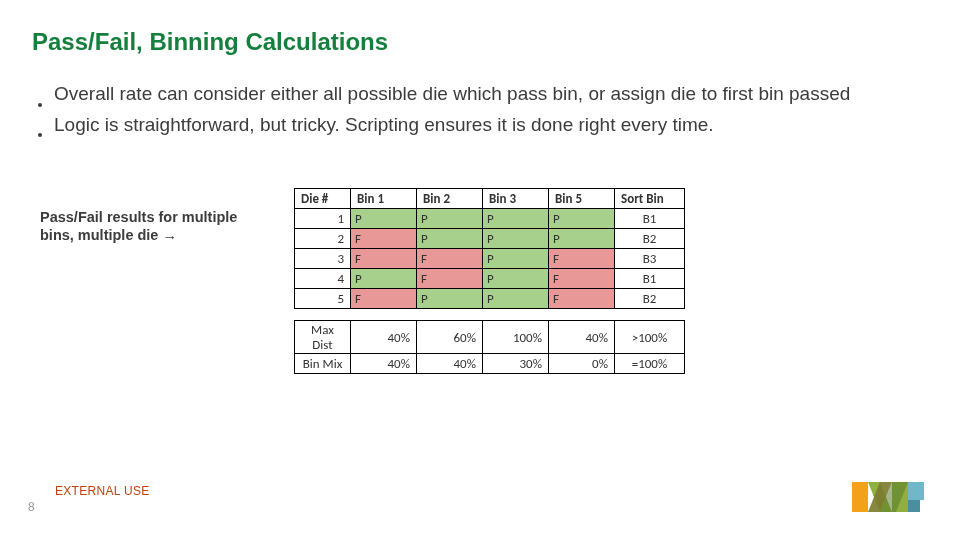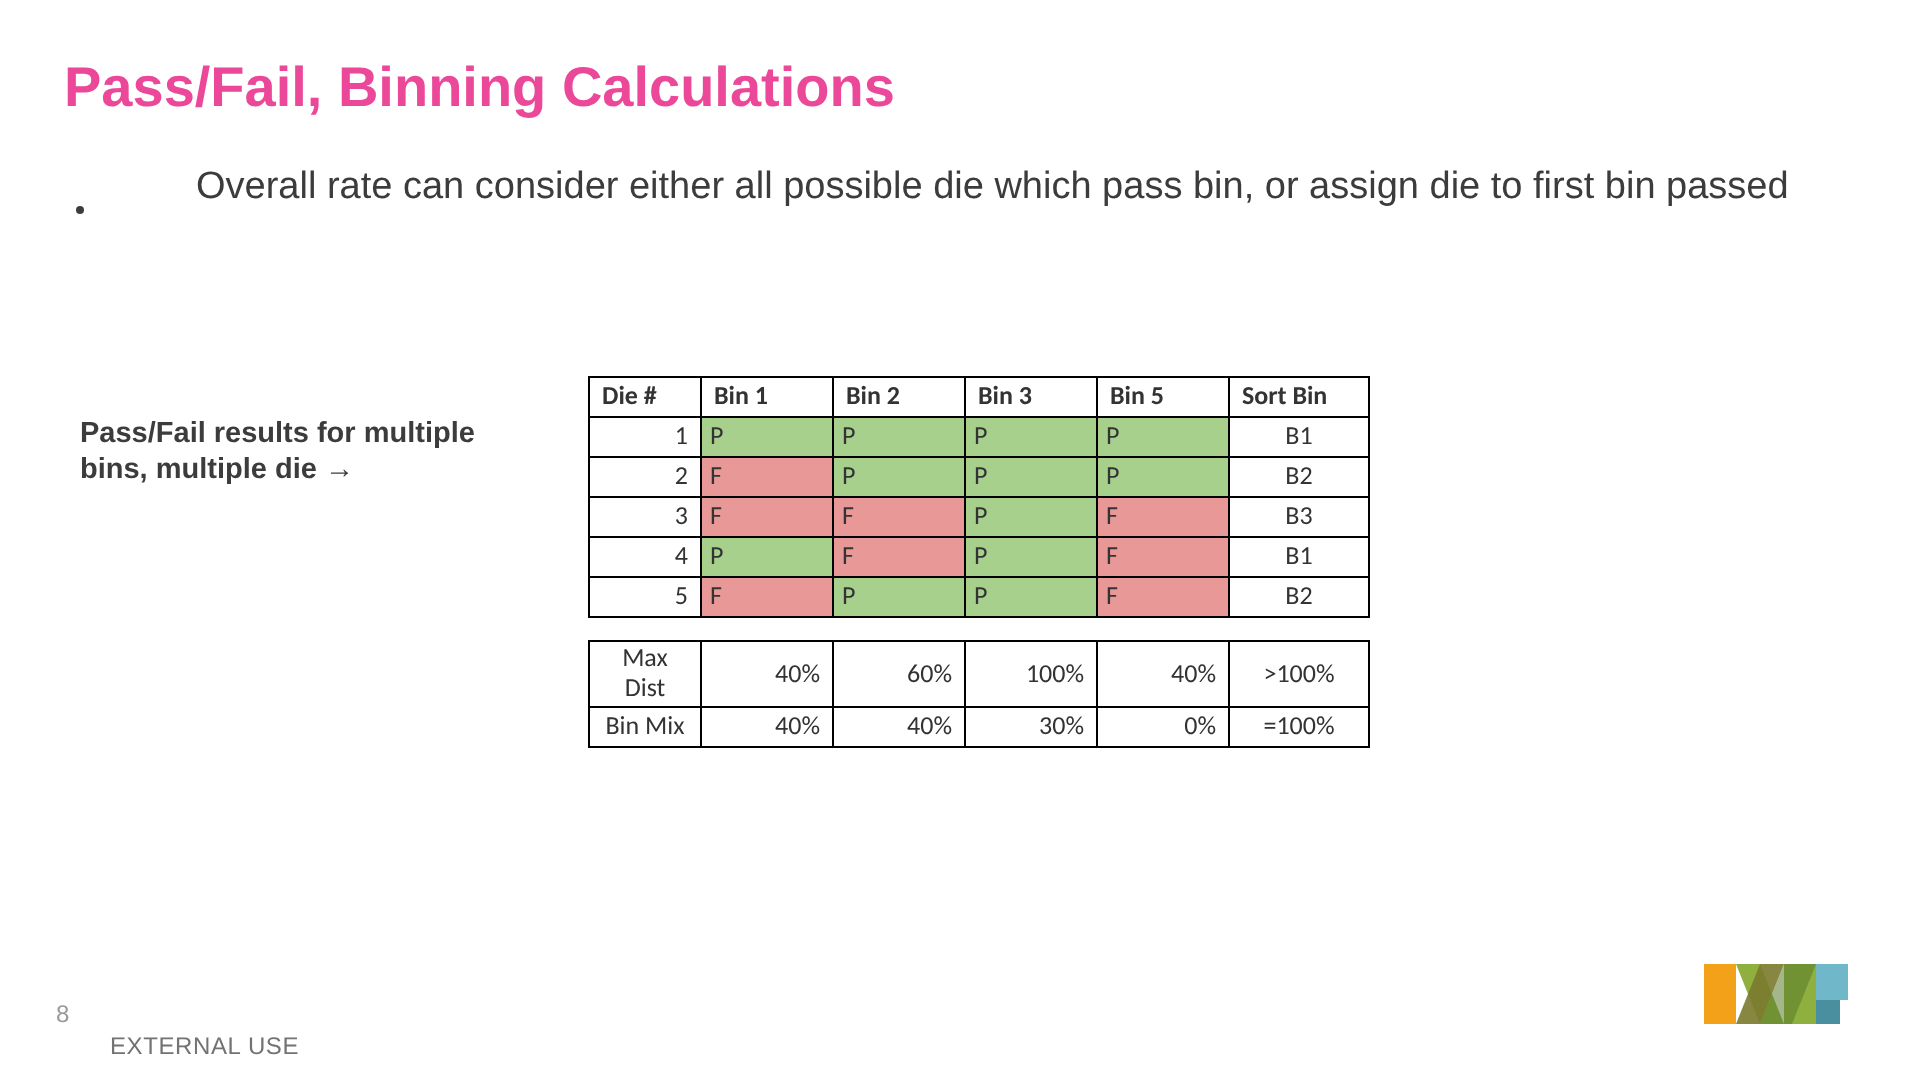--- a/index.html
+++ b/index.html
@@ -10,35 +10,34 @@
     font-family: Arial, Helvetica, sans-serif;
     color: #333;
     position: relative;
     background: #fff;
     overflow: hidden;
   }
   .title {
     position: absolute;
     left: 32px;
     top: 28px;
-    font-size: 28px;
+    font-size: 24px;
     font-weight: bold;
-    color: #ec4899;
+    color: #15803d;
   }
   .bullets {
     position: absolute;
     left: 38px;
     top: 82px;
     width: 890px;
   }
   .bullet {
     display: flex;
     align-items: flex-end;
     margin-bottom: 6px;
-    gap: 44px;
   }
   .dot {
     width: 4px;
     height: 4px;
     border-radius: 50%;
     background: #3c3c3c;
     margin-top: 10px;
     margin-right: 12px;
     flex: none;
   }
@@ -89,43 +88,47 @@
   .page-num {
     position: absolute;
     left: 28px;
     bottom: 26px;
     font-size: 12px;
     color: #9a9a9a;
   }
   .ext-use {
     position: absolute;
     left: 55px;
-    bottom: 10px;
+    bottom: 42px;
     font-size: 12px;
-    color: #737373;
+    color: #c2410c;
     letter-spacing: 0.3px;
   }
 
   .logo {
     position: absolute;
     right: 28px;
     bottom: 20px;
     width: 80px;
     height: 46px;
   }
 </style>
 </head>
 <body>
 
 <div class="title">Pass/Fail, Binning Calculations</div>
 
 <div class="bullets">
   <div class="bullet">
     <div class="dot"></div>
     <div class="btext">Overall rate can consider either all possible die which pass bin, or assign die to first bin passed</div>
+  </div>
+  <div class="bullet">
+    <div class="dot"></div>
+    <div class="btext">Logic is straightforward, but tricky.  Scripting ensures it is done right every time.</div>
   </div>
 </div>
 
 <div class="sidecap">Pass/Fail results for multiple bins, multiple die →</div>
 
 <div class="tablewrap">
   <table>
     <colgroup>
       <col style="width:56px">
         <col style="width:66px">

